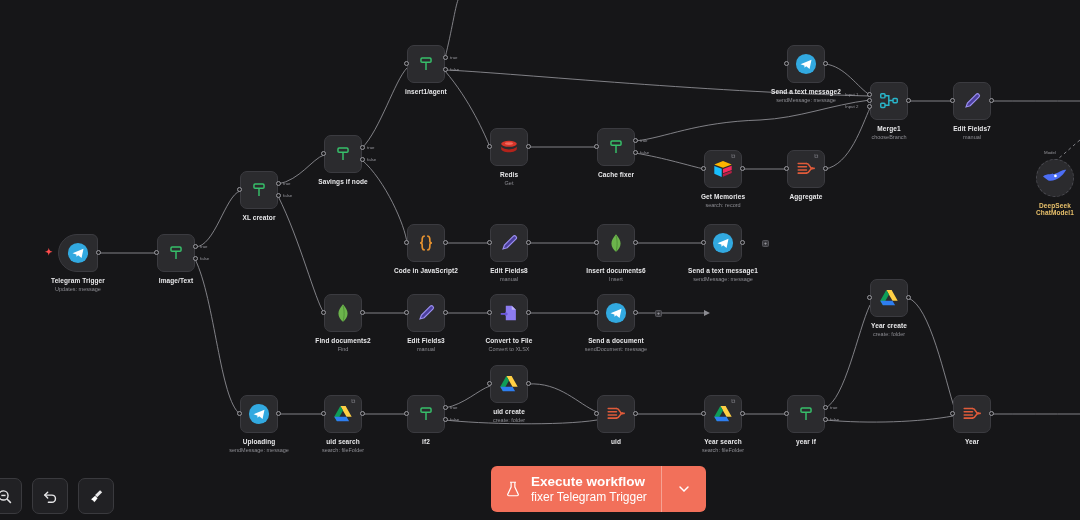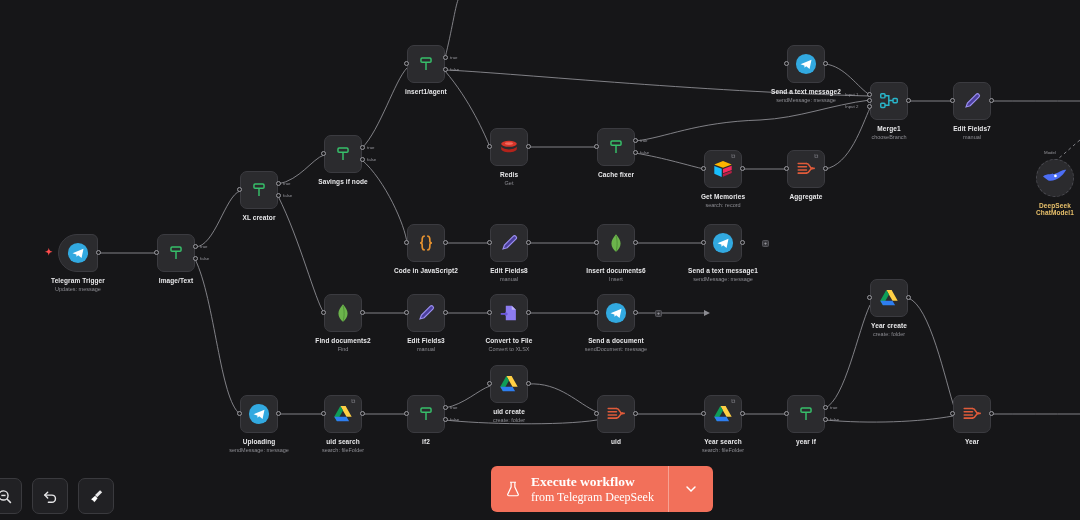--- a/index.html
+++ b/index.html
@@ -32,21 +32,21 @@
 
   
   #toolbar{position:absolute;left:-14px;bottom:6px;display:flex;gap:10px;}
   .tbtn{width:36px;height:36px;border-radius:7px;background:#212124;border:1px solid #3a3a3e;
         box-sizing:border-box;display:flex;align-items:center;justify-content:center;}
   .tbtn svg{width:17px;height:17px;}
 
   #execbar{position:absolute;left:491px;bottom:8px;height:46px;display:flex;align-items:stretch;
            border-radius:6px;overflow:hidden;}
   #execmain{display:flex;align-items:center;gap:9px;padding:0 14px 0 13px;}
-  #exectexts{display:flex;flex-direction:column;line-height:1.18;font-family:Liberation Serif, serif;}
+  #exectexts{display:flex;flex-direction:column;line-height:1.18;}
   #exectexts .l1{font-size:13.5px;color:#fff;font-weight:bold;}
   #exectexts .l2{font-size:12px;color:#fff;}
   #execdrop{width:44px;display:flex;align-items:center;justify-content:center;
             border-left:1px solid rgba(255,255,255,.35);}
 </style>
 </head>
 <body>
 
 <div id="canvas">
 
@@ -503,21 +503,21 @@
   </div>
 
   <div id="execbar" style="background:#f2705a;">
     <div id="execmain">
       <svg viewBox="0 0 24 24" style="width:18px;height:20px;" fill="none" stroke="#ffffff" stroke-width="1.6">
         <path d="M9.5 3 V9.5 L5 19 a1.5 1.5 0 0 0 1.4 2 h11.2 a1.5 1.5 0 0 0 1.4 -2 L14.5 9.5 V3"></path>
         <line x1="8" y1="3" x2="16" y2="3"></line>
       </svg>
       <div id="exectexts">
         <span class="l1">Execute workflow</span>
-        <span class="l2">from Telegram DeepSeek</span>
+        <span class="l2">fixer Telegram Trigger</span>
       </div>
     </div>
     <div id="execdrop">
       <svg viewBox="0 0 24 24" style="width:16px;height:16px;" fill="none" stroke="#ffffff" stroke-width="2.2" stroke-linecap="round">
         <path d="M6 9 L12 15 L18 9"></path>
       </svg>
     </div>
   </div>
 </div>
 

